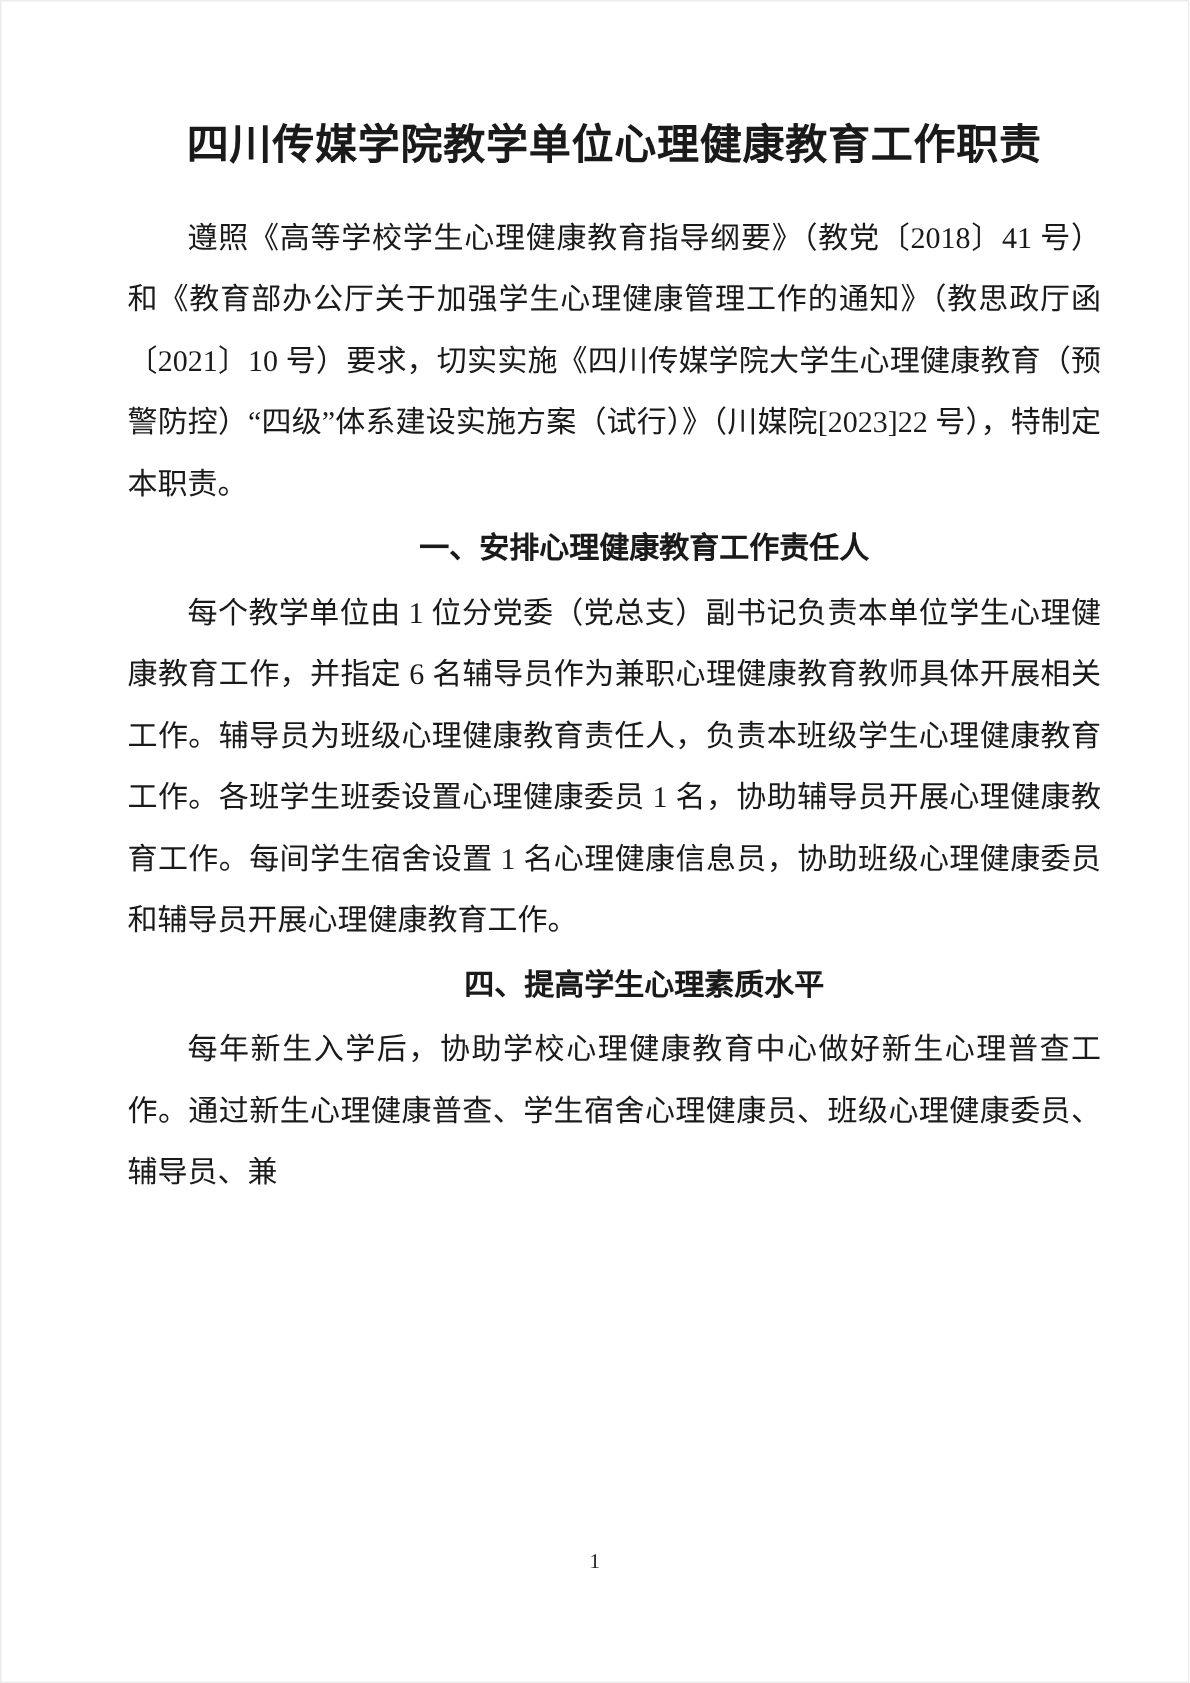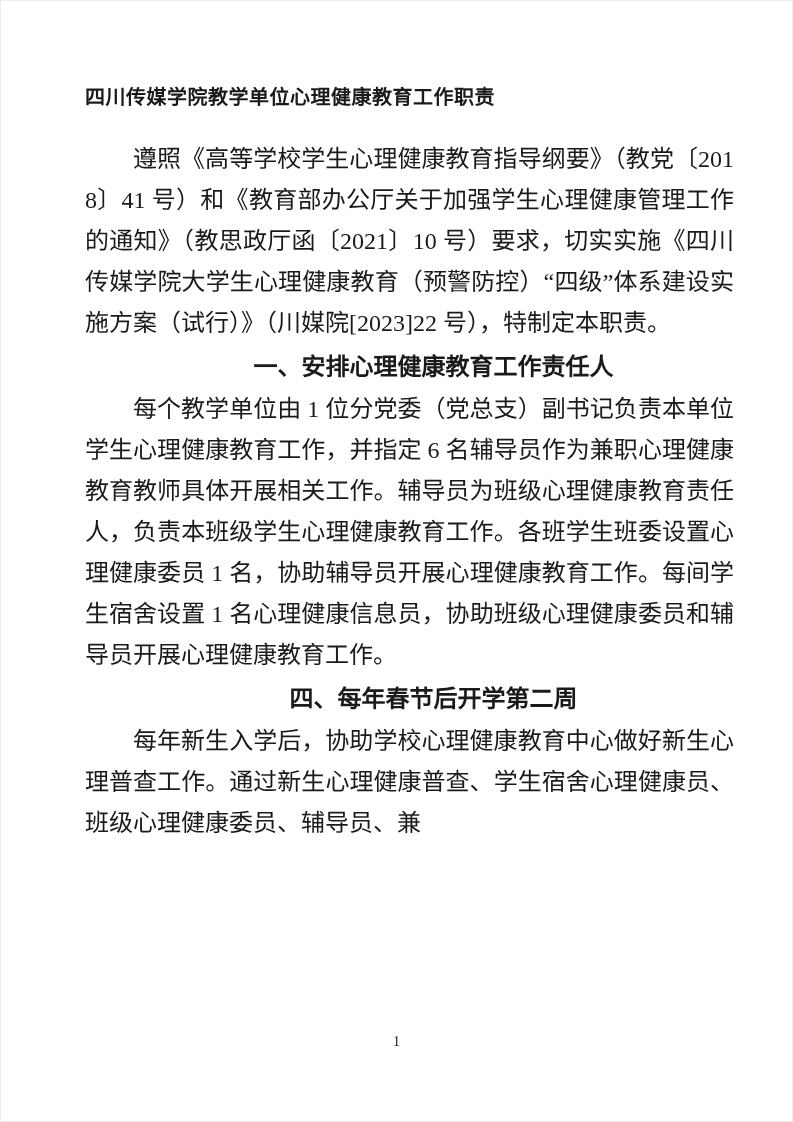--- a/index.html
+++ b/index.html
@@ -16,28 +16,28 @@
     box-sizing: border-box;
     padding: 80px 58px 0 84px;
     color: #1a1a1a;
     font-family: "Liberation Serif", "DejaVu Serif", serif;
     overflow: hidden;
     border: 1px solid #ececec;
   }
   .doc-title {
     font-family: "Liberation Sans", "DejaVu Sans", sans-serif;
     font-weight: 700;
-    font-size: 20px;
+    font-size: 28px;
     line-height: 32px;
-    text-align: left;
+    text-align: center;
     letter-spacing: 0.5px;
     margin: 0 0 26px 0;
   }
   .block {
-    font-size: 24px;
+    font-size: 20px;
     line-height: 41px;
     margin: 0;
     text-align: justify;
     text-justify: inter-ideograph;
     text-indent: 2em;
     word-break: break-all;
   }
   .block.heading {
     font-family: "Liberation Sans", "DejaVu Sans", sans-serif;
     font-weight: 700;
@@ -65,19 +65,19 @@
 
   <p class="block">遵照《高等学校学生心理健康教育指导纲要》（教党〔2018〕41 号）和《教育部办公厅关于加强学生心理健康管理工作的通知》（教思政厅函〔2021〕10 号）要求，切实实施《四川传媒学院大学生心理健康教育（预警防控）“四级”体系建设实施方案（试行）》（川媒院[2023]22 号），特制定本职责。</p>
 
 
   <p class="block heading">一、安排心理健康教育工作责任人</p>
 
   <p class="block">每个教学单位由 1 位分党委（党总支）副书记负责本单位学生心理健康教育工作，并指定 6 名辅导员作为兼职心理健康教育教师具体开展相关工作。辅导员为班级心理健康教育责任人，负责本班级学生心理健康教育工作。各班学生班委设置心理健康委员 1 名，协助辅导员开展心理健康教育工作。每间学生宿舍设置 1 名心理健康信息员，协助班级心理健康委员和辅导员开展心理健康教育工作。</p>
 
 
 
-  <p class="block heading">四、每年春节后开学第二周</p>
+  <p class="block heading">四、提高学生心理素质水平</p>
 
   <p class="block">每年新生入学后，协助学校心理健康教育中心做好新生心理普查工作。通过新生心理健康普查、学生宿舍心理健康员、班级心理健康委员、辅导员、兼</p>
 
   <div class="page-footer">1</div>
 
 </div>
 
 </body></html>

